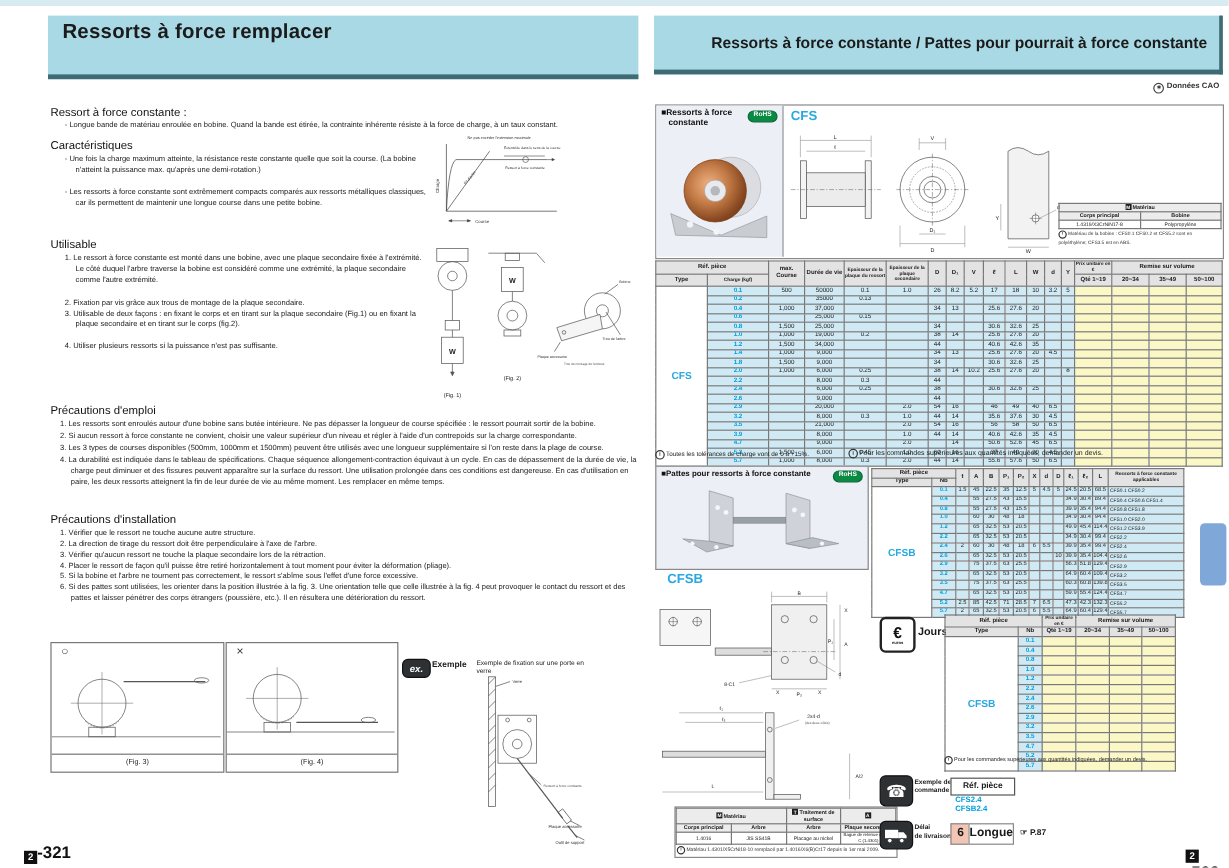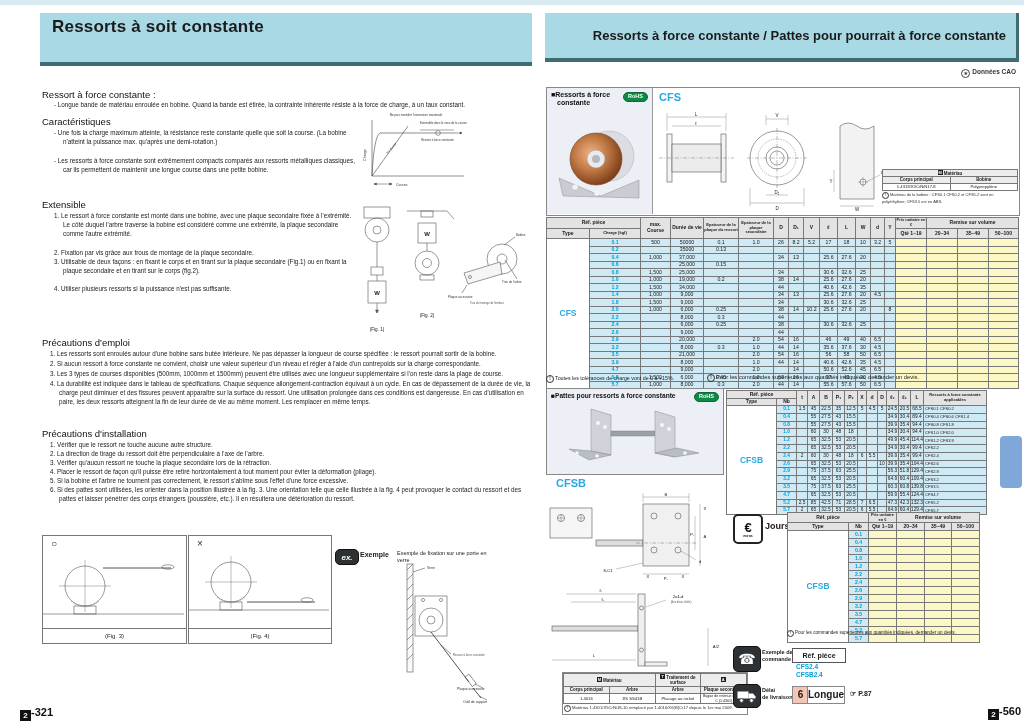--- a/index.html
+++ b/index.html
@@ -40,36 +40,36 @@
   .sq{display:inline-block;background:#1d1d1d;color:#fff;font-size:4px;line-height:5px;width:5px;text-align:center;vertical-align:0.5px;margin-right:1px;}
   .noteico{display:inline-block;width:6px;height:6px;border:0.6px solid #333;border-radius:50%;font-size:4.5px;line-height:5.5px;text-align:center;vertical-align:0;margin-right:1px;font-weight:bold;}
   .notetxt{font-size:5.3px;color:#222;}
   
   .rohs{display:inline-block;background:#0b8a44;color:#fff;border:1px solid #0a6b36;border-radius:6px;font-size:5.5px;font-weight:bold;padding:1px 4px;line-height:1;}
   .sectitle{font-size:7px;font-weight:bold;color:#111;line-height:1.2;}
   .series{color:#2aa9e0;font-weight:bold;font-size:11px;}
   .panel{background:#edeff6;border-right:0.5px solid #999;}
   .box{border:0.5px solid #888;background:#fff;}
   .badge{display:inline-block;background:#111;color:#fff;font-weight:bold;font-size:8px;width:11px;height:11px;line-height:11px;text-align:center;vertical-align:-2px;}
-  .pnum{font-size:11px;font-weight:bold;color:#111;}
+  .pnum{font-size:14px;font-weight:bold;color:#111;}
   .dkicon{background:#2e3133;border:1.5px solid #111;border-radius:5px;color:#fff;display:flex;align-items:center;justify-content:center;}
   .euroico{width:26px;height:26px;border:2px solid #222;border-radius:5px;background:#fff;display:flex;flex-direction:column;align-items:center;justify-content:center;color:#111;}
   .refbox{border:1px solid #555;background:#fff;font-size:7px;font-weight:bold;text-align:center;}
   .bluetab{width:22px;height:52px;background:#7fa8d9;border-radius:4px;}
   .daybox{border:1px solid #888;background:#f3c5b4;font-size:10px;font-weight:bold;text-align:center;}
   .jourbox{border:1px solid #888;background:#fff;font-size:10px;font-weight:bold;text-align:center;}
   svg text{font-family:"Liberation Sans",sans-serif;}
 </style>
 </head>
 <body>
 
 <div class="abs topstrip"></div>
 
 <div class="abs hdrL">
-  <div class="t">Ressorts à soit constante</div>
+  <div class="t">Ressorts à force remplacer</div>
 </div>
 
 <div class="abs hdrR">
   <span>Ressorts à force constante / Pattes pour pourrait à force constante</span>
 </div>
 <div class="abs cao">
   <span class="caoico">∗</span><span>Données CAO</span>
 </div>
 
 <div class="abs shead" style="left:42px;top:89px;">Ressort à force constante :</div>
@@ -98,21 +98,21 @@
   <text x="30" y="44" font-size="3.2" fill="#333" transform="rotate(-50 30,44)">Fil d'acier</text>
   <text x="8" y="45" font-size="3.6" fill="#333" transform="rotate(-90 8,45)" text-anchor="middle">Charge</text>
   <g stroke="#444" stroke-width="0.5">
       <line x1="16" y1="74" x2="34" y2="74"></line>
       <path d="M16,74 l2.5,-1 v2 z" fill="#444"></path>
       <path d="M34,74 l-2.5,-1 v2 z" fill="#444"></path>
     </g>
   <text x="38" y="76" font-size="3.6" fill="#333">Course</text>
 </svg>
 
-<div class="abs shead" style="left:42px;top:199px;">Extensible</div>
+<div class="abs shead" style="left:42px;top:199px;">Utilisable</div>
 <div class="abs btxt li" style="left:54px;top:212px;width:292px;">1. Le ressort à force constante est monté dans une bobine, avec une plaque secondaire fixée à l'extrémité. Le côté duquel l'arbre traverse la bobine est considéré comme une extrémité, la plaque secondaire comme l'autre extrémité.</div>
 <div class="abs btxt li" style="left:54px;top:249px;width:292px;">2. Fixation par vis grâce aux trous de montage de la plaque secondaire.</div>
 <div class="abs btxt li" style="left:54px;top:258px;width:292px;">3. Utilisable de deux façons : en fixant le corps et en tirant sur la plaque secondaire (Fig.1) ou en fixant la plaque secondaire et en tirant sur le corps (fig.2).</div>
 <div class="abs btxt li" style="left:54px;top:285px;width:292px;">4. Utiliser plusieurs ressorts si la puissance n'est pas suffisante.</div>
 
 <svg class="abs" style="left:352px;top:203px;width:178px;height:138px;" viewBox="0 0 178 138">
   <g stroke="#555" stroke-width="0.6" fill="none">
     <rect x="12" y="4" width="26" height="11"></rect>
     <circle cx="25" cy="27" r="12"></circle>
       <circle cx="25" cy="27" r="4"></circle>

